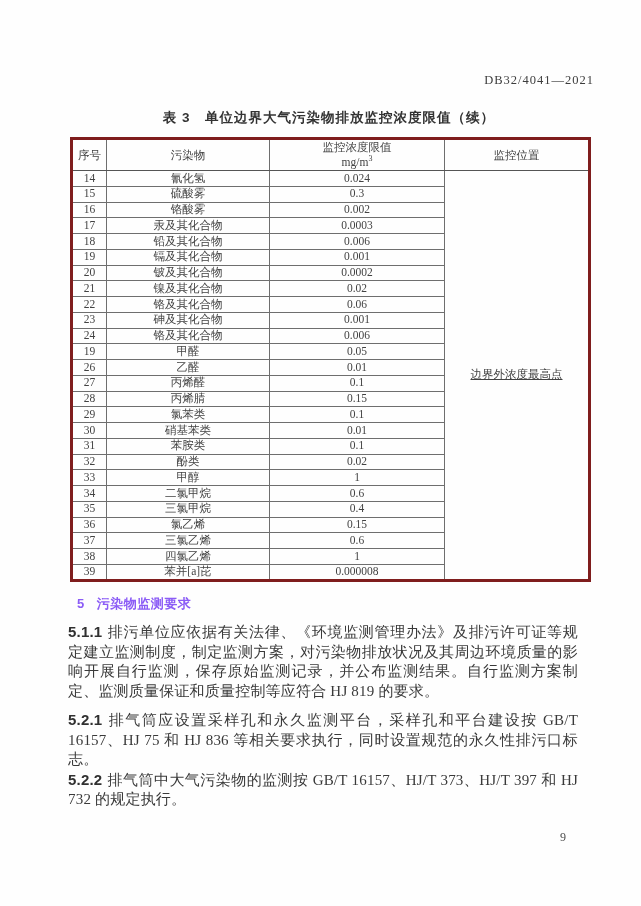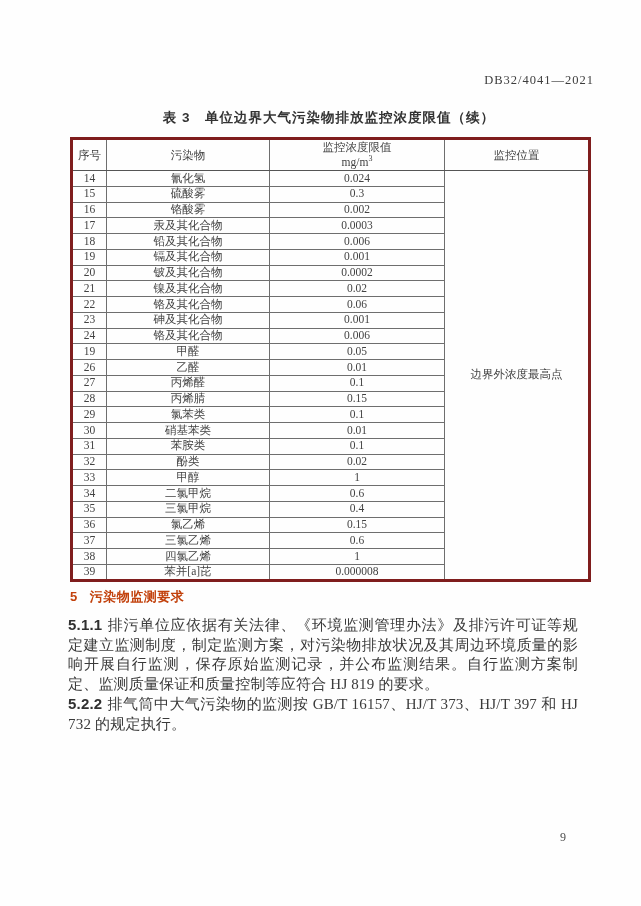--- a/index.html
+++ b/index.html
@@ -37,28 +37,28 @@
     color: #424242;
   }
   table.limits thead th {
     height: 32px; font-size: 11.5px; line-height: 1.25;
     border-bottom: 1.5px solid #555;
   }
   table.limits thead sup { font-size: 8px; }
   table.limits tbody td {
     height: 15.75px; font-size: 11.5px; line-height: 1;
   }
-  td.c-loc { font-size: 12px; color: #3f3f3f; }
+  td.c-loc { font-size: 12px; color: #3f3f3f; text-decoration: underline; }
   .content {
     position: absolute; top: 586px; left: 68px; width: 510px;
   }
   .sec-heading {
     font-family: "Liberation Sans", sans-serif;
-    font-weight: bold; font-size: 13px; color: #c2410c;
-    margin: 2px; letter-spacing: 0.5px;
+    font-weight: bold; font-size: 13px; color: #8b5cf6;
+    margin: 9px; letter-spacing: 0.5px;
   }
   .sec-heading .num { margin-right: 12px; }
   .sec-heading.mt { margin-top: 13px; }
   .clause {
     margin: 0; font-size: 15px; line-height: 19.5px;
     text-align: justify; color: #3a3a3a; letter-spacing: 0.2px;
   }
   .clause.first { margin-top: 9px; }
   .clause .cnum {
     font-family: "Liberation Sans", sans-serif;
@@ -225,16 +225,17 @@
         <td>39</td>
         <td>苯并[a]芘</td>
         <td>0.000008</td>
       </tr>
     </tbody>
 </table>
 
 <div class="content">
   <p class="sec-heading"><span class="num">5</span><span>污染物监测要求</span></p>
   <p class="clause first"><span class="cnum">5.1.1</span><span>排污单位应依据有关法律、《环境监测管理办法》及排污许可证等规定建立监测制度，制定监测方案，对污染物排放状况及其周边环境质量的影响开展自行监测，保存原始监测记录，并公布监测结果。自行监测方案制定、监测质量保证和质量控制等应符合 HJ 819 的要求。</span></p>
+  <p class="clause first"><span class="cnum">5.2.1</span><span>排气筒应设置采样孔和永久监测平台，采样孔和平台建设按 GB/T 16157、HJ 75 和 HJ 836 等相关要求执行，同时设置规范的永久性排污口标志。</span></p>
   <p class="clause"><span class="cnum">5.2.2</span><span>排气筒中大气污染物的监测按 GB/T 16157、HJ/T 373、HJ/T 397 和 HJ 732 的规定执行。</span></p>
 </div>
 
 <div class="page-number">9</div>
 
 </body></html>

